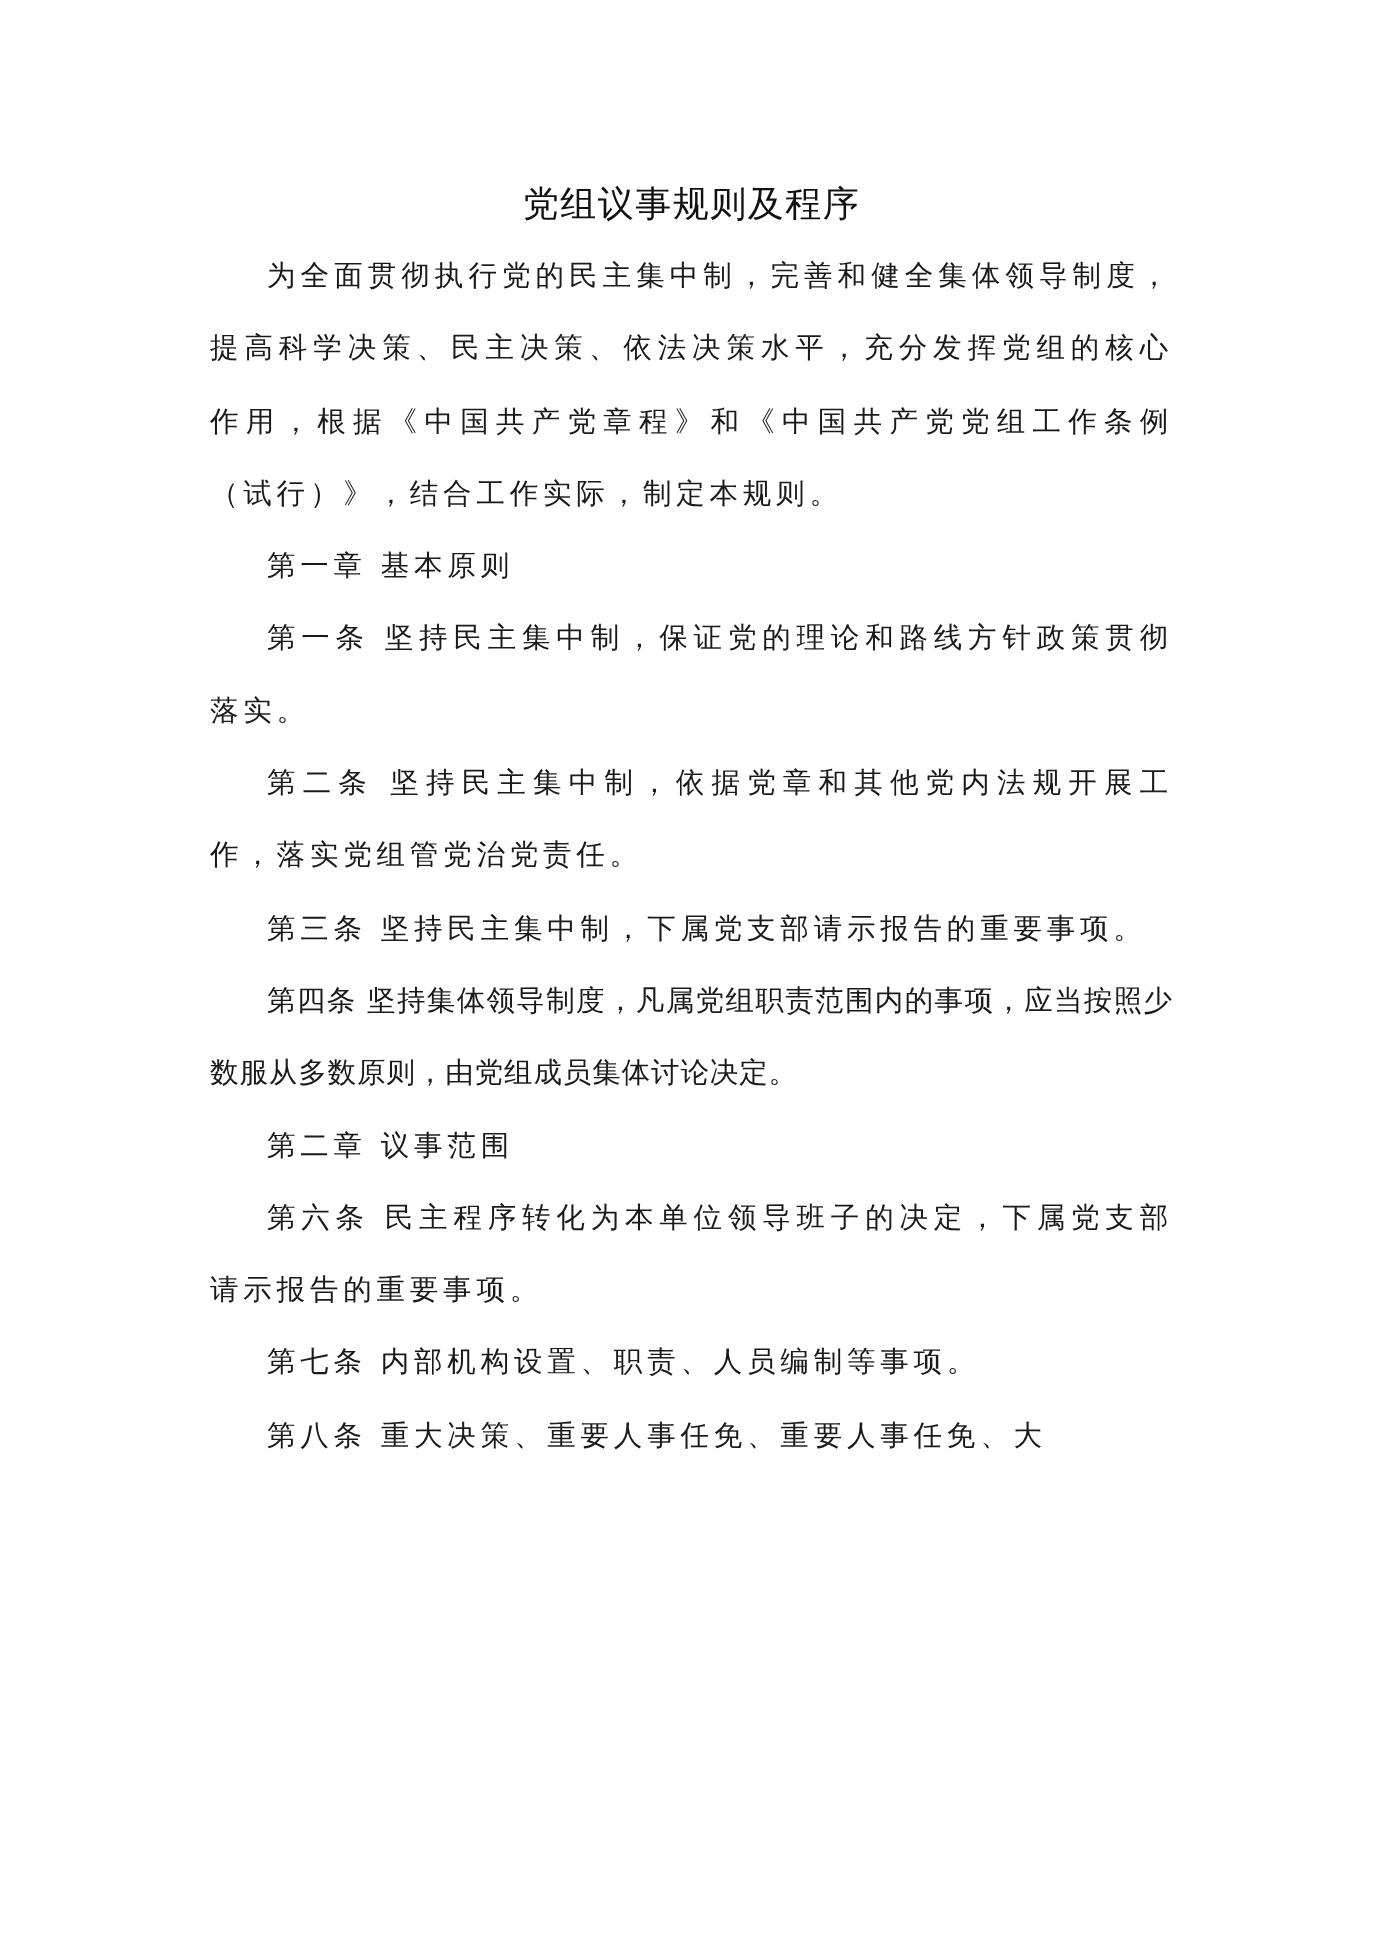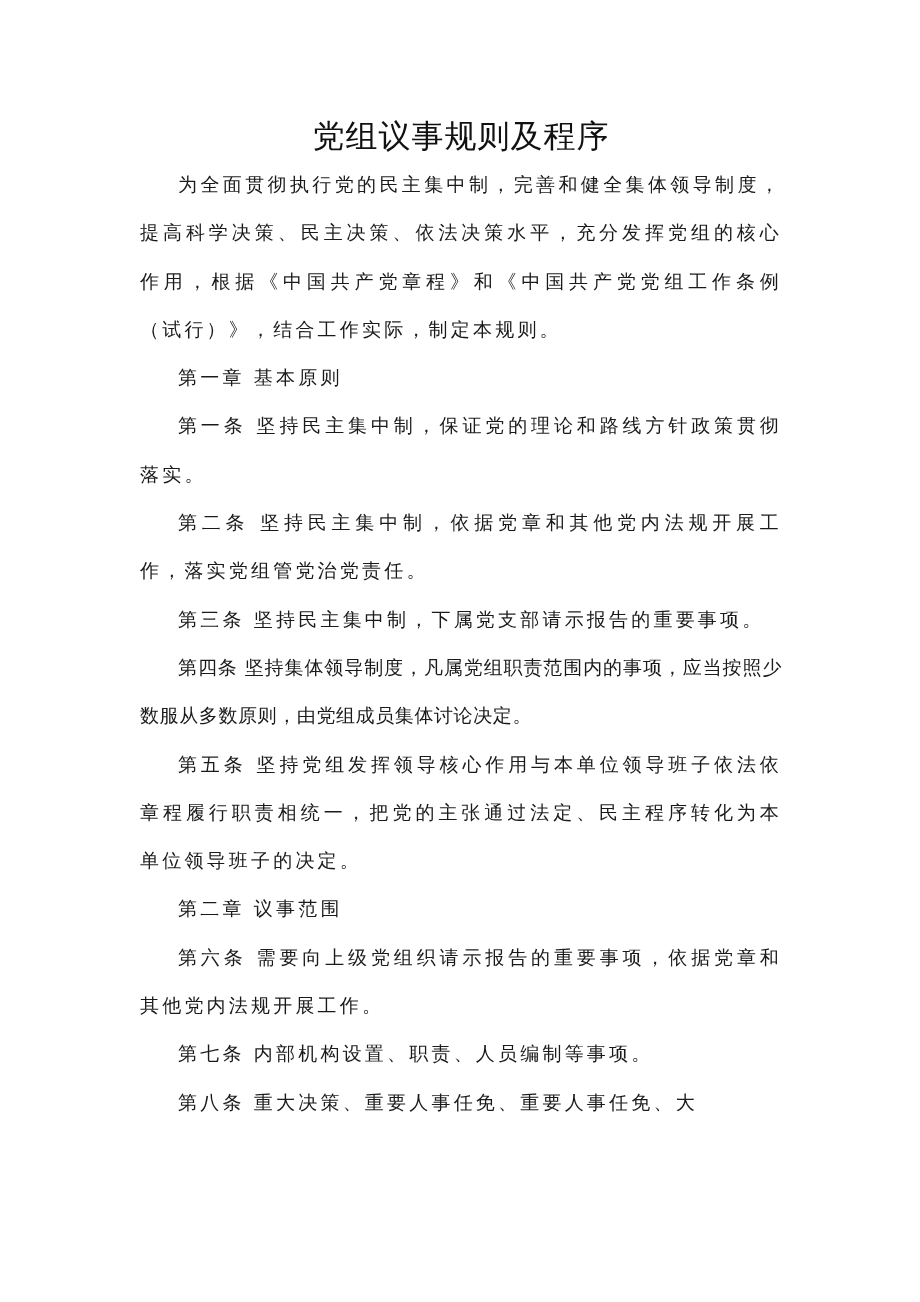--- a/index.html
+++ b/index.html
@@ -3,21 +3,21 @@
   <meta charset="utf-8">
   <style>
     html, body { margin: 0; padding: 0; background: #ffffff; }
     body { width: 920px; height: 1302px; position: relative; overflow: hidden; }
     .page {
       position: absolute; left: 140px; top: 112px; width: 642px;
       color: #1a1a1a;
       font-family: "DejaVu Serif", "Liberation Serif", serif;
     }
     .title {
-      text-align: center; font-size: 32px; font-weight: normal;
+      text-align: center; font-size: 24px; font-weight: normal;
       font-family: "DejaVu Sans", "Liberation Sans", sans-serif;
       line-height: 48px; height: 48px; margin: 0; letter-spacing: 1px;
       color: #111;
     }
     .para {
       font-size: 19px; line-height: 48.3px; margin: 0;
       text-indent: 2em; text-align: justify; letter-spacing: 3.2px;
       word-break: break-all;
     }
     .para.tight { letter-spacing: 0.6px; }
@@ -26,18 +26,17 @@
 <body>
 
 <div class="page">
   <h1 class="title">党组议事规则及程序</h1>
   <p class="para">为全面贯彻执行党的民主集中制，完善和健全集体领导制度，提高科学决策、民主决策、依法决策水平，充分发挥党组的核心作用，根据《中国共产党章程》和《中国共产党党组工作条例（试行）》，结合工作实际，制定本规则。</p>
   <p class="para">第一章 基本原则</p>
   <p class="para">第一条 坚持民主集中制，保证党的理论和路线方针政策贯彻落实。</p>
   <p class="para">第二条 坚持民主集中制，依据党章和其他党内法规开展工作，落实党组管党治党责任。</p>
   <p class="para">第三条 坚持民主集中制，下属党支部请示报告的重要事项。</p>
   <p class="para tight">第四条 坚持集体领导制度，凡属党组职责范围内的事项，应当按照少数服从多数原则，由党组成员集体讨论决定。</p>
-  <p class="para">第五条 坚持党组发挥领导核心作用与本单位领导班子依法依章程履行职责相统一，把党的主张通过法定、民主程序转化为本单位领导班子的决定。</p>
   <p class="para">第二章 议事范围</p>
-  <p class="para">第六条 需要向上级党组织请示报告的重要事项，依据党章和其他党内法规开展工作。</p>
+  <p class="para">第六条 民主程序转化为本单位领导班子的决定，下属党支部请示报告的重要事项。</p>
   <p class="para">第七条 内部机构设置、职责、人员编制等事项。</p>
   <p class="para">第八条 重大决策、重要人事任免、重要人事任免、大</p>
 </div>
 
 </body></html>

